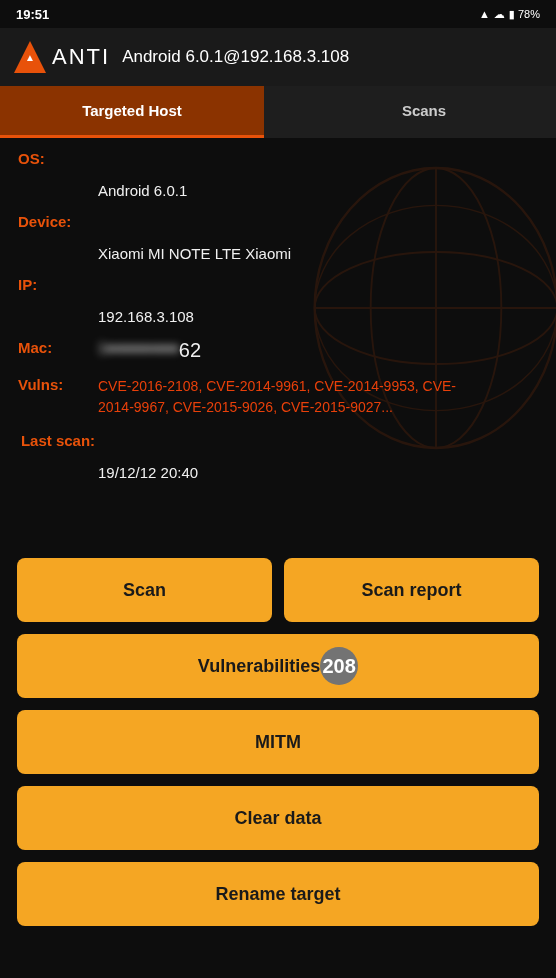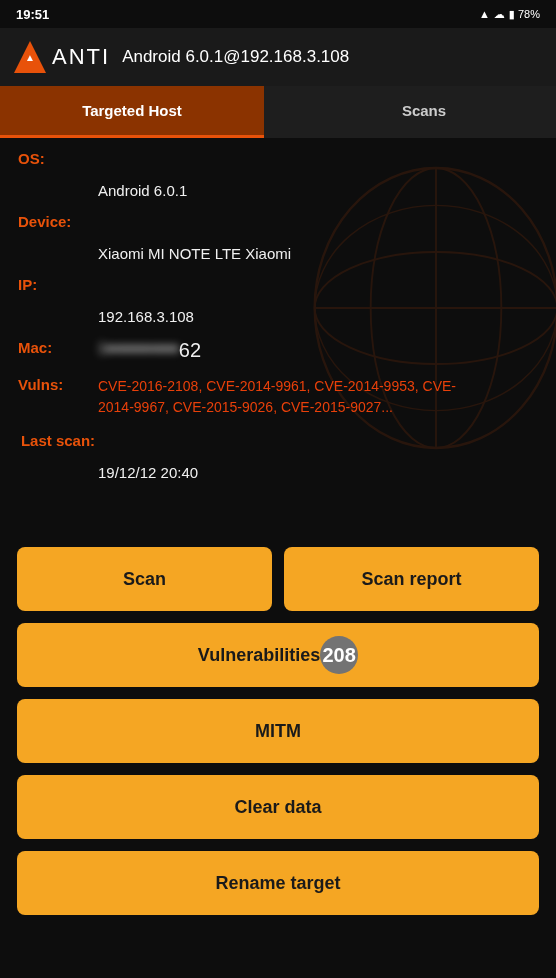--- a/index.html
+++ b/index.html
@@ -151,21 +151,21 @@
       z-index: 1;
       text-align: center;
     }
 
     
     .buttons-section {
       padding: 0 17px;
       display: flex;
       flex-direction: column;
       gap: 12px;
-      margin-top: 9px;
+      margin-top: 20px;
       border-radius: 32px;
     }
     .btn-row {
       display: flex;
       gap: 12px;
     }
     .btn-orange {
       background: #f5a623;
       border: none;
       border-radius: 8px;

